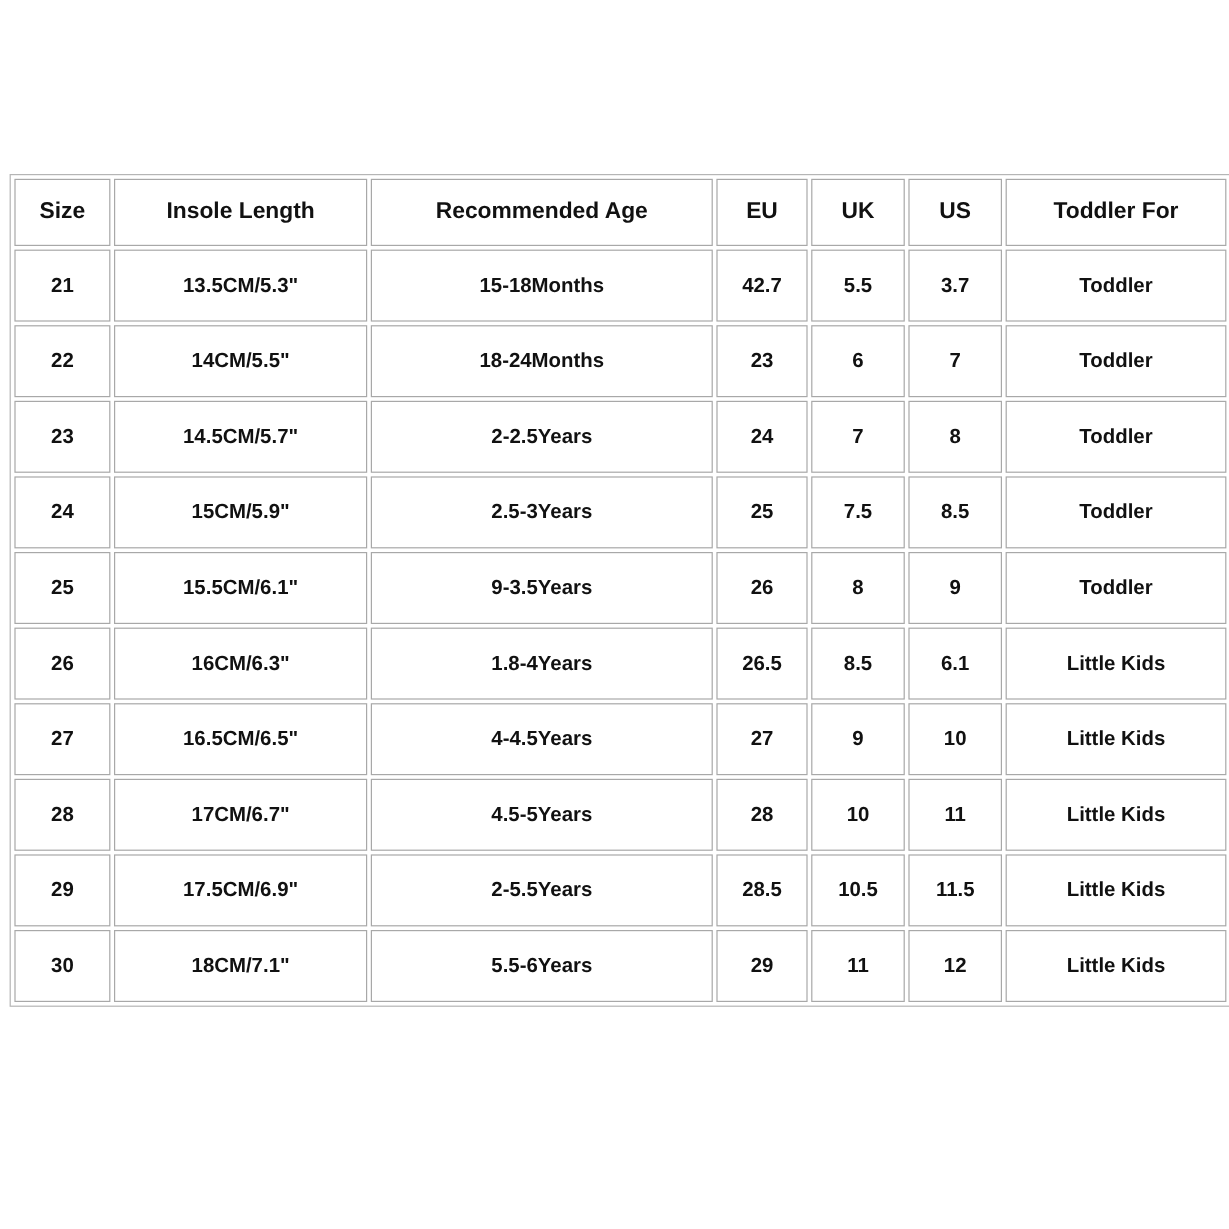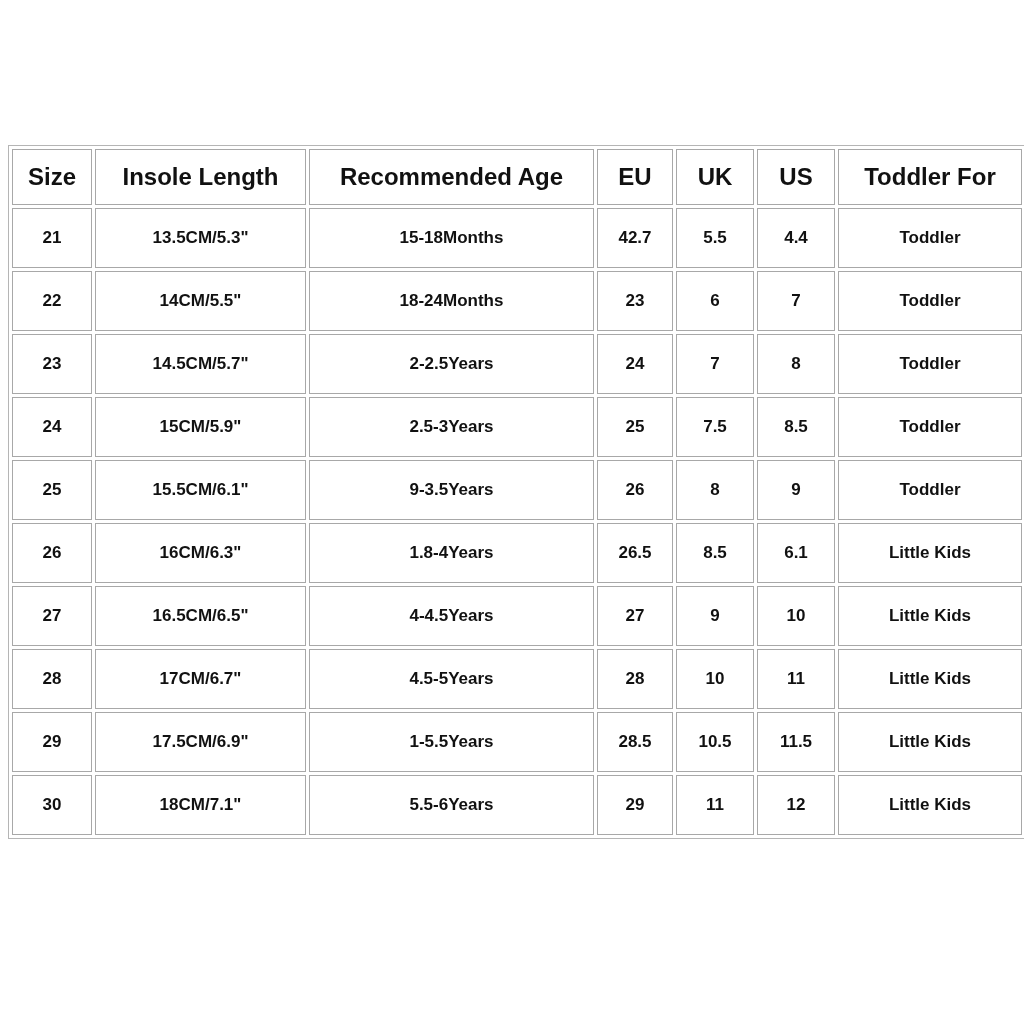--- a/index.html
+++ b/index.html
@@ -42,21 +42,21 @@
     font-size: 17px;
     line-height: 1.2;
     color: #111111;
     padding: 0 2px;
     white-space: nowrap;
     overflow: hidden;
   }
 
   table.size-chart th {
     height: 54px;
-    font-size: 24px;
+    font-size: 19px;
   }
 
   table.size-chart td {
     height: 58px;
   }
 
   
   col.c-size   { width: 80px; }
   col.c-insole { width: 211px; }
   col.c-age    { width: 285px; }
@@ -90,21 +90,21 @@
           <th>Toddler For</th>
         </tr>
     </thead>
     <tbody id="body-rows">
         <tr>
           <td>21</td>
           <td>13.5CM/5.3"</td>
           <td>15-18Months</td>
           <td>42.7</td>
           <td>5.5</td>
-          <td>4.4</td>
+          <td>3.7</td>
           <td>Toddler</td>
         </tr>
         <tr>
           <td>22</td>
           <td>14CM/5.5"</td>
           <td>18-24Months</td>
           <td>23</td>
           <td>6</td>
           <td>7</td>
           <td>Toddler</td>
@@ -159,21 +159,21 @@
           <td>17CM/6.7"</td>
           <td>4.5-5Years</td>
           <td>28</td>
           <td>10</td>
           <td>11</td>
           <td>Little Kids</td>
         </tr>
         <tr>
           <td>29</td>
           <td>17.5CM/6.9"</td>
-          <td>1-5.5Years</td>
+          <td>2-5.5Years</td>
           <td>28.5</td>
           <td>10.5</td>
           <td>11.5</td>
           <td>Little Kids</td>
         </tr>
         <tr>
           <td>30</td>
           <td>18CM/7.1"</td>
           <td>5.5-6Years</td>
           <td>29</td>

